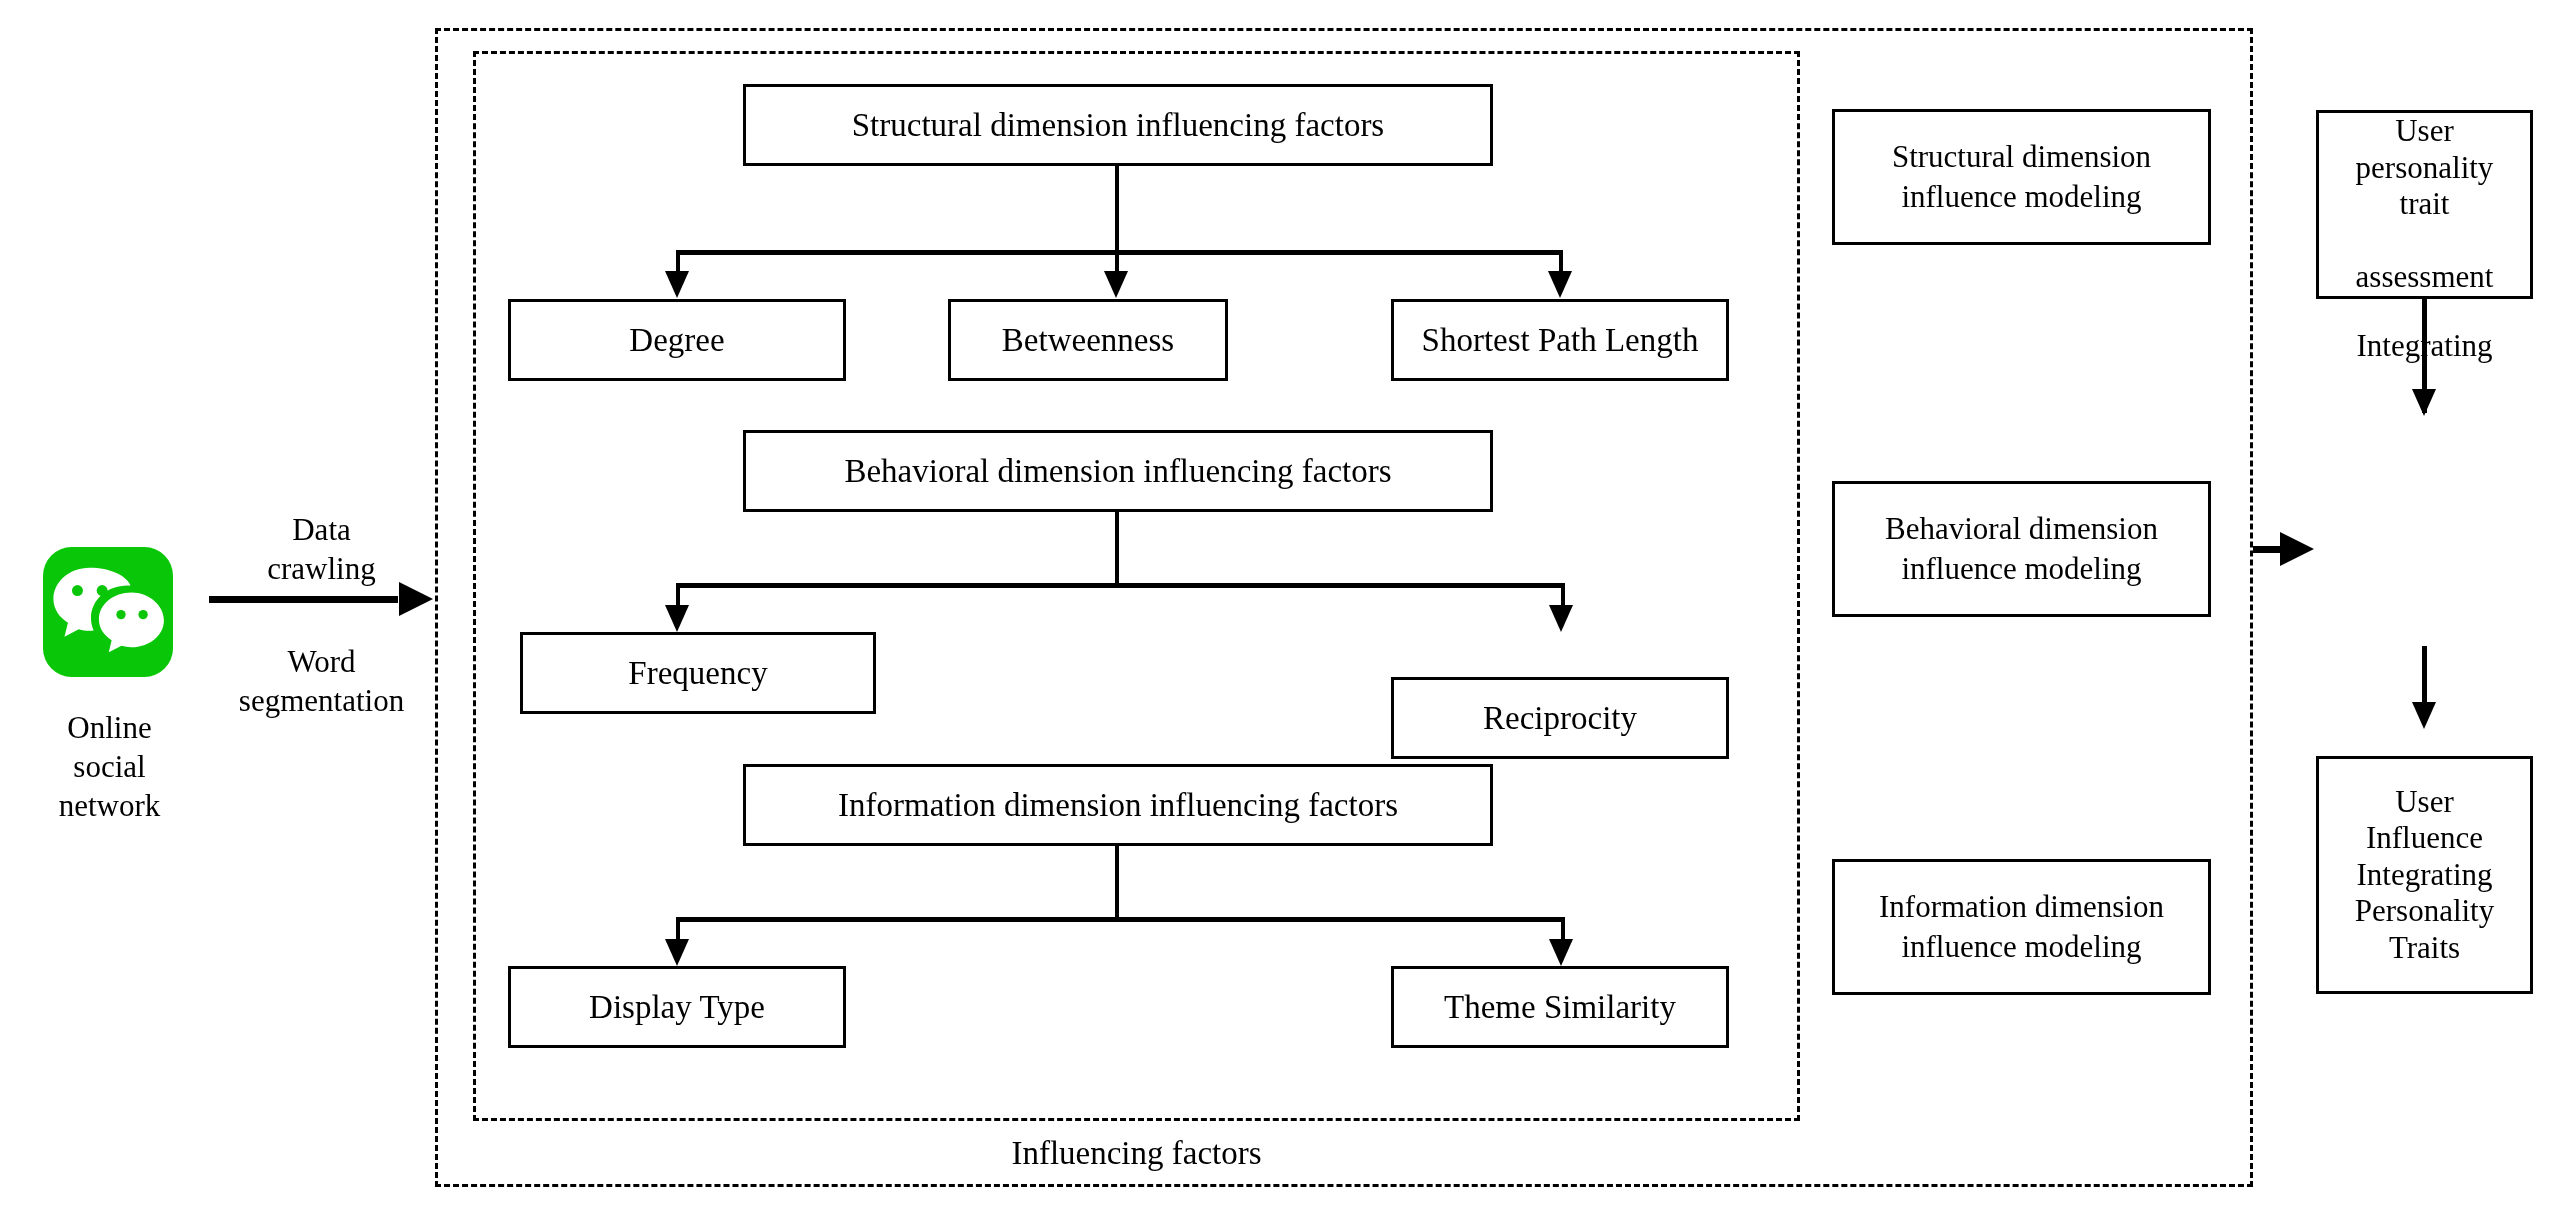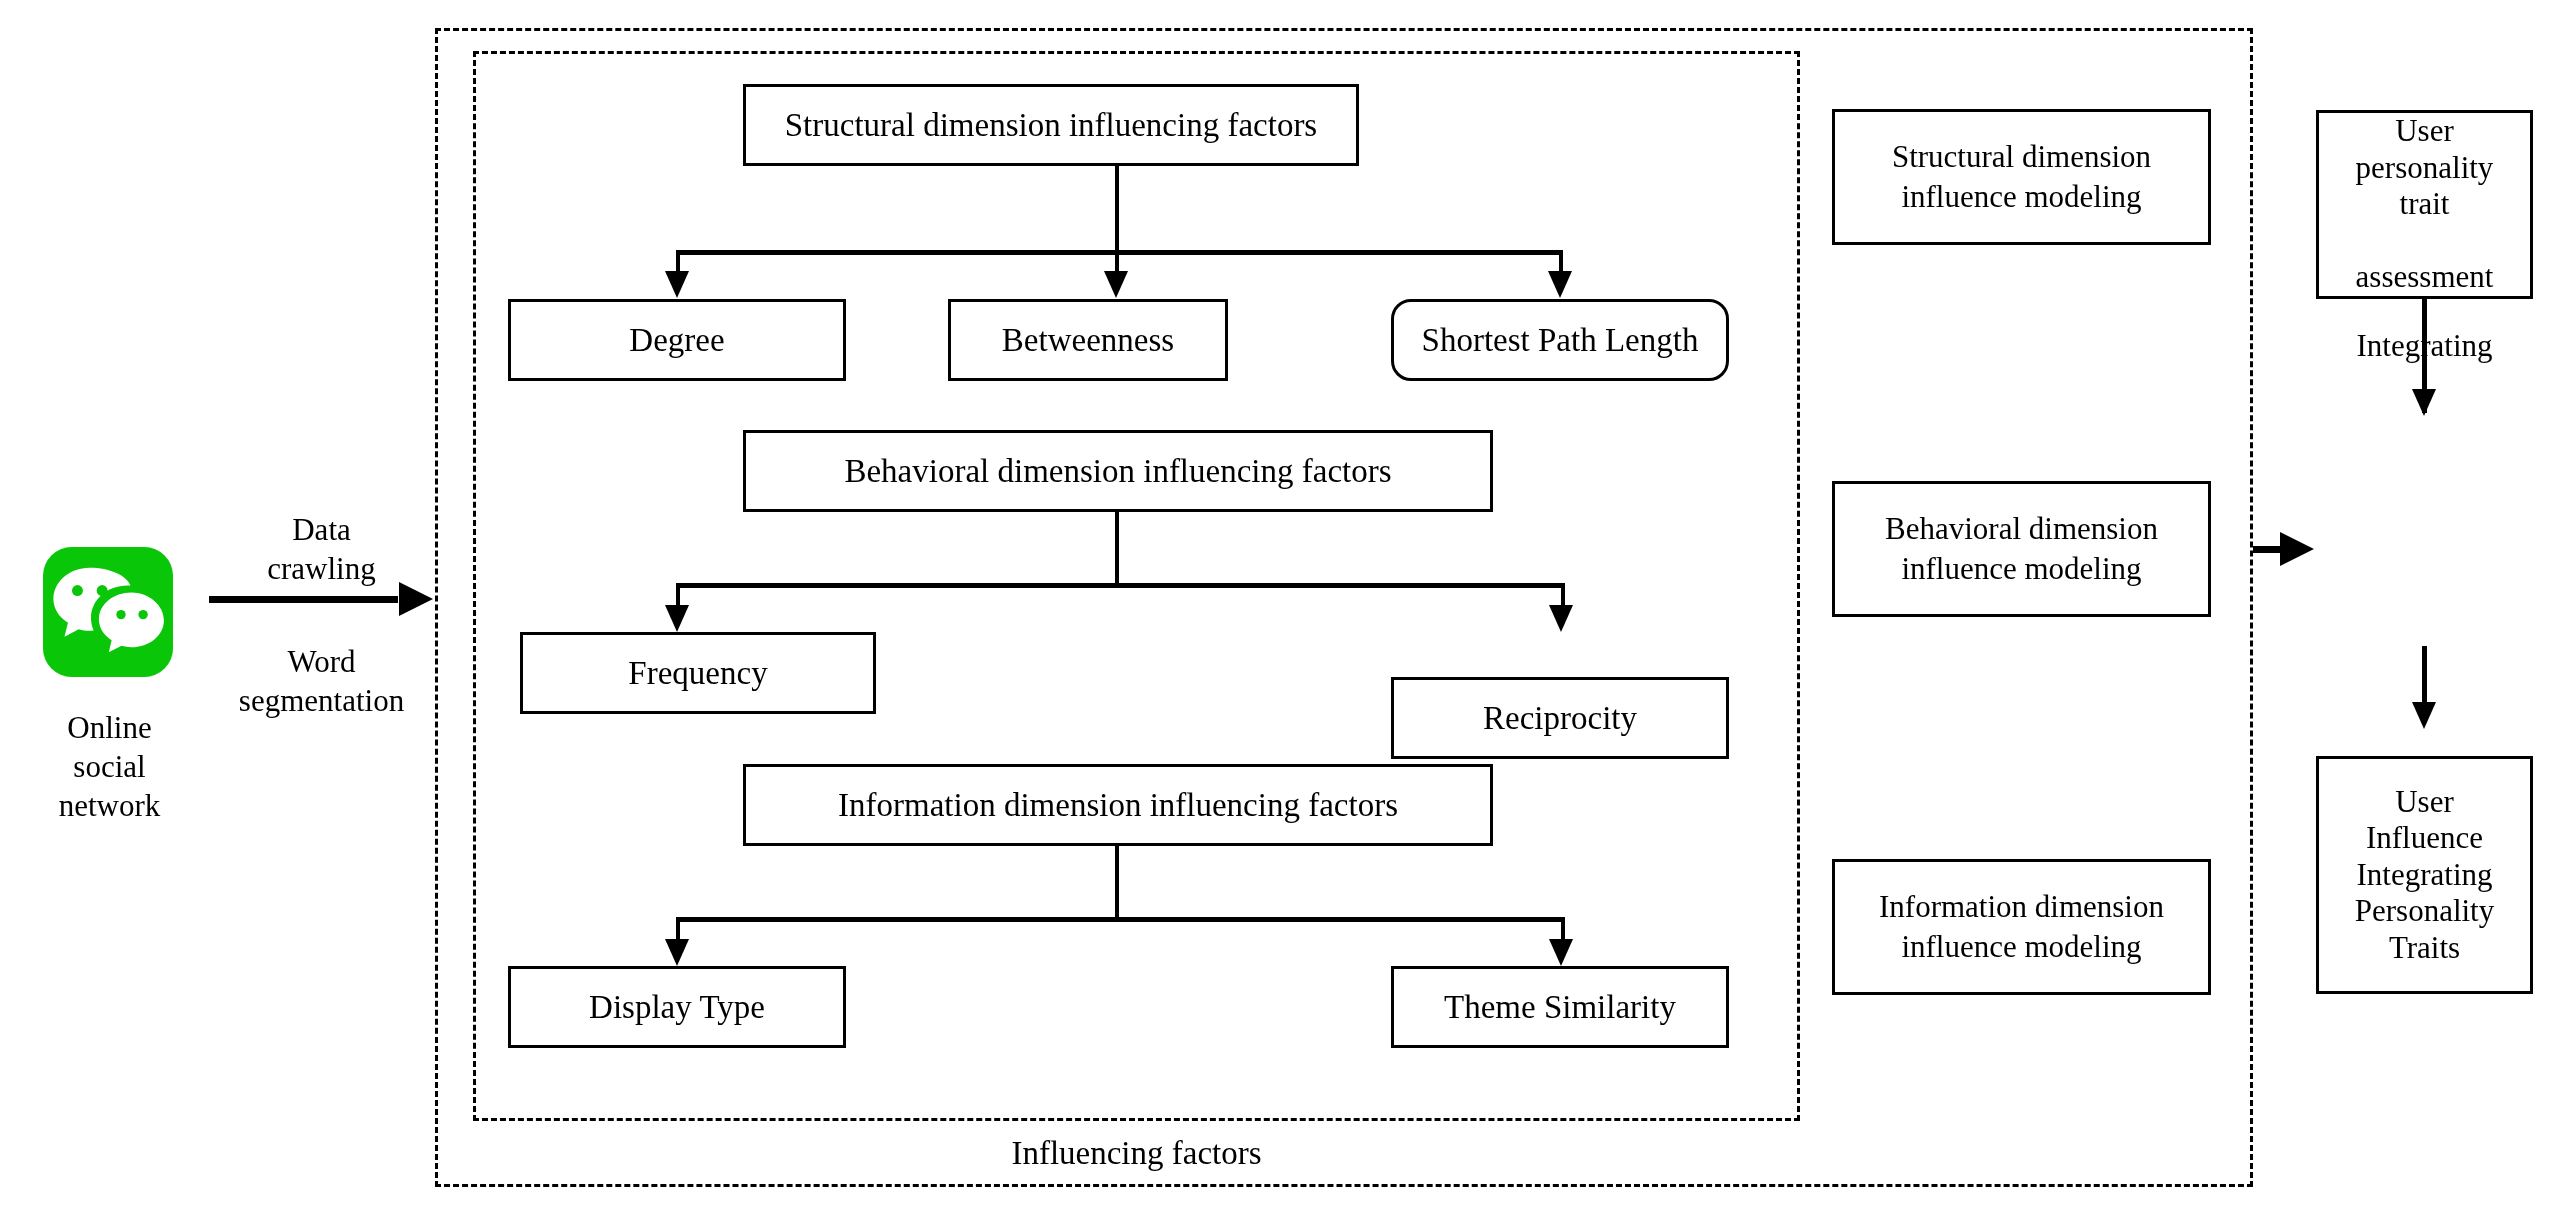--- a/index.html
+++ b/index.html
@@ -119,36 +119,36 @@
 
   <div class="label" style="left:214px; top:511px; width:215px; font-size:31px;">Data
 crawling</div>
 
   <div class="hline" style="left:209px; top:596px; width:189px; height:6.7px;"></div>
   <div class="arrow-right" style="left:399px; top:582px;"></div>
 
   <div class="label" style="left:199px; top:643px; width:245px; font-size:31px;">Word
 segmentation</div>
 
-  <div class="node" style="left:743px; top:84px; width:616px; height:82px; font-size:33px;">Structural dimension influencing factors</div>
+  <div class="node" style="left:743px; top:84px; width:750px; height:82px; font-size:33px;">Structural dimension influencing factors</div>
 
   <div class="vline" style="left:1115px; top:166px; width:3.7px; height:88px;"></div>
 
   <div class="hline" style="left:677px; top:250px; width:885px; height:5.2px;"></div>
 
   <div class="vline" style="left:676px; top:250px; width:3.7px; height:22px;"></div>
   <div class="vline" style="left:1115px; top:250px; width:3.7px; height:22px;"></div>
   <div class="vline" style="left:1559px; top:250px; width:3.7px; height:22px;"></div>
   <div class="arrow-down" style="left:665px; top:271px;"></div>
   <div class="arrow-down" style="left:1104px; top:271px;"></div>
   <div class="arrow-down" style="left:1548px; top:271px;"></div>
 
   <div class="node" style="left:508px; top:299px; width:338px; height:82px; font-size:33px;">Degree</div>
   <div class="node" style="left:948px; top:299px; width:280px; height:82px; font-size:33px;">Betweenness</div>
-  <div class="node" style="left:1391px; top:299px; width:338px; height:82px; font-size:33px;border-radius:20px;">Shortest Path Length</div>
+  <div class="node" style="left:1391px; top:299px; width:338px; height:82px; font-size:33px;">Shortest Path Length</div>
 
   <div class="node" style="left:743px; top:430px; width:750px; height:82px; font-size:33px;text-align:center;">Behavioral  dimension influencing factors</div>
 
   <div class="vline" style="left:1115px; top:512px; width:3.7px; height:74px;"></div>
   <div class="hline" style="left:676px; top:583px; width:888px; height:5.2px;"></div>
   <div class="vline" style="left:676px; top:583px; width:3.7px; height:24px;"></div>
   <div class="vline" style="left:1561px; top:583px; width:3.7px; height:24px;"></div>
   <div class="arrow-down" style="left:665px; top:605px;"></div>
   <div class="arrow-down" style="left:1549px; top:605px;"></div>
 

